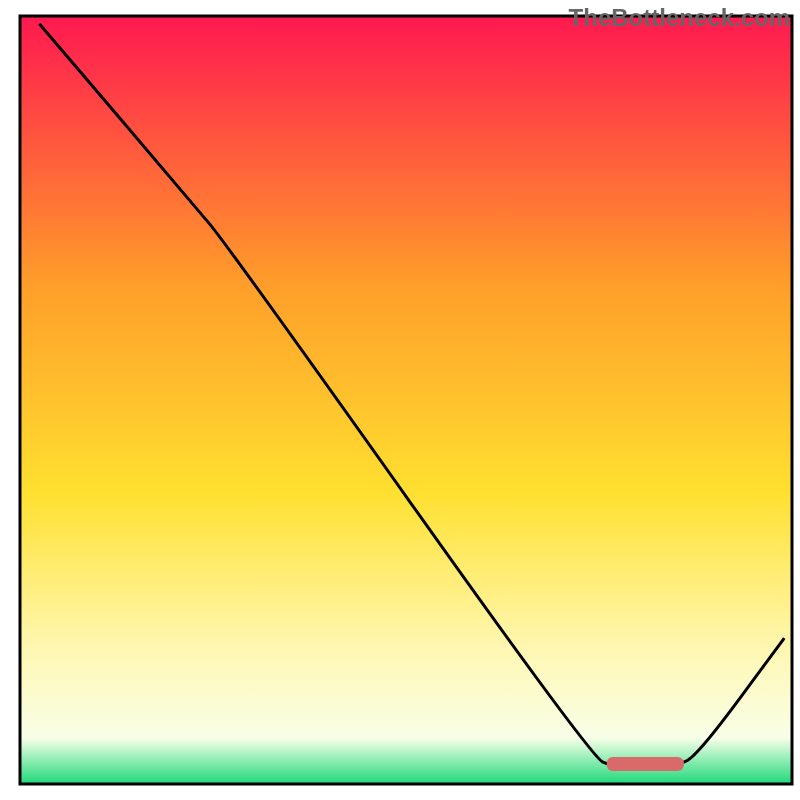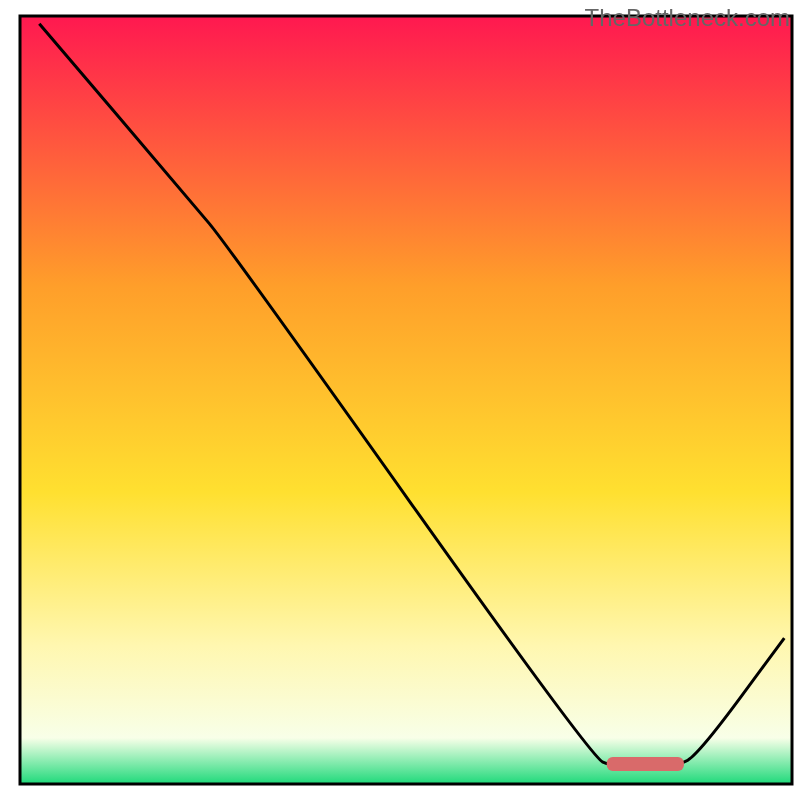--- a/index.html
+++ b/index.html
@@ -15,21 +15,21 @@
     position: relative;
     width: 800px;
     height: 800px;
   }
   .watermark {
     position: absolute;
     top: 4px;
     right: 10px;
     color: #666;
     font-size: 24px;
-    font-weight: 400;
+    font-weight: 700;
     z-index: 10;
   }
   svg {
     display: block;
   }
 </style>
 </head>
 <body>
 
 <div class="chart-container">

